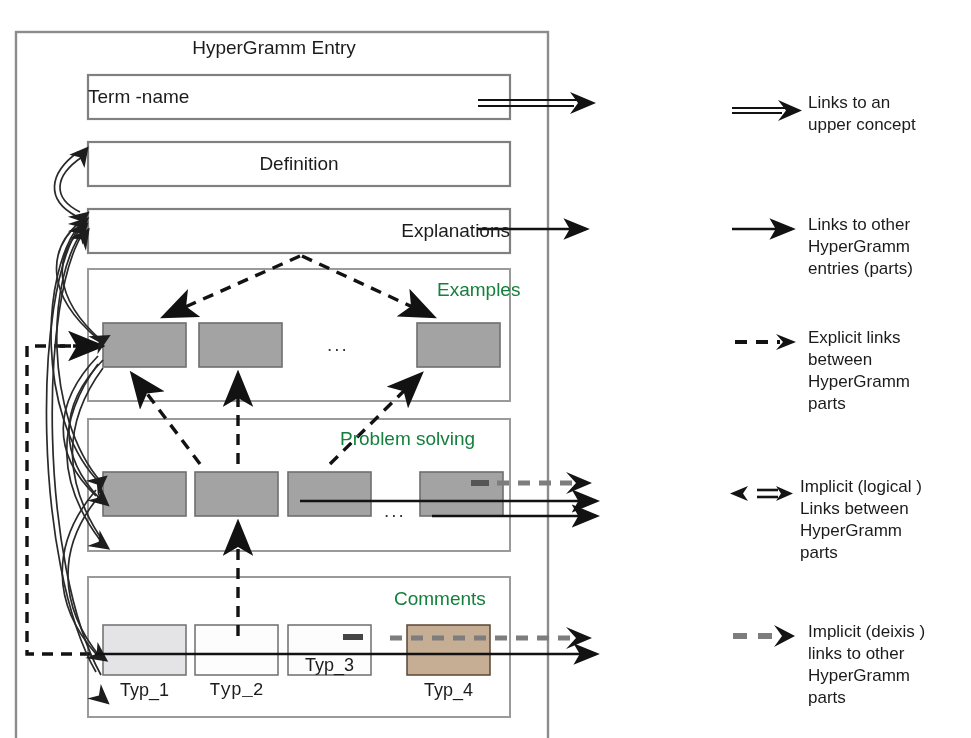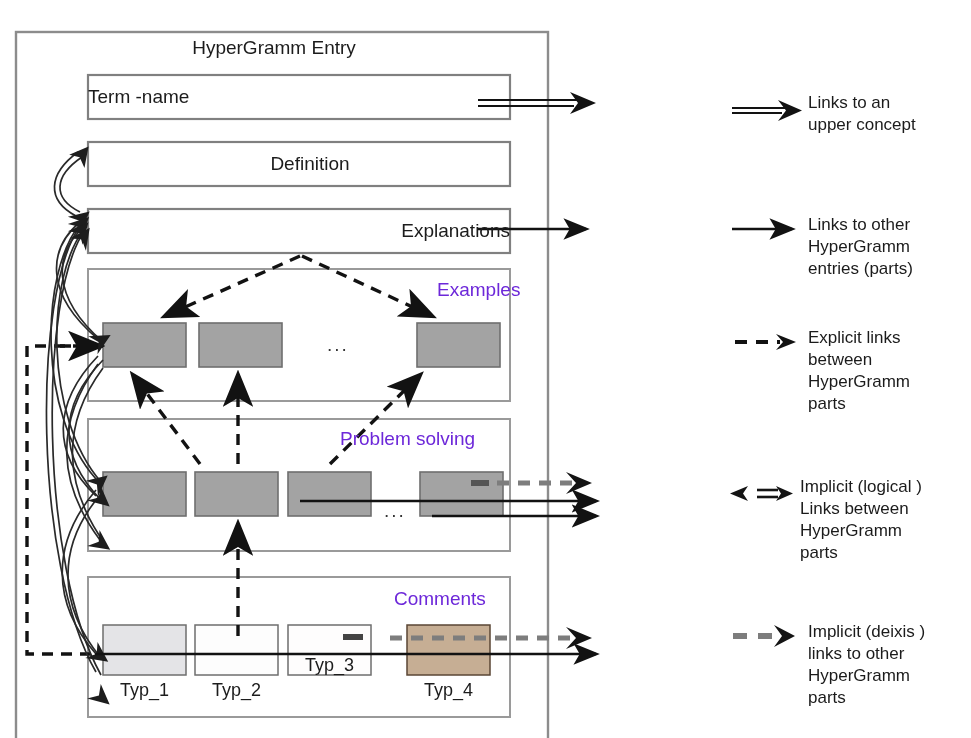--- a/index.html
+++ b/index.html
@@ -8,21 +8,21 @@
     font-family:"Liberation Sans","DejaVu Sans",sans-serif;
     color:#1a1a1a;
   }
   #stage{position:absolute;left:0;top:0;width:971px;height:738px;margin-top:24px;}
   svg#art{position:absolute;left:0;top:0;width:971px;height:738px;}
 
   
   .lbl{position:absolute;white-space:nowrap;line-height:1.05;}
   .entry-title{font-size:19px;color:#1c1c1c;}
   .row-label{font-size:19px;color:#1c1c1c;}
-  .sec-label{font-size:19px;color:#6d28d9;}
+  .sec-label{font-size:19px;color:#15803d;}
   .typ-label{font-size:18px;color:#1c1c1c;}
   .dots{font-size:19px;color:#333;letter-spacing:2px;}
   .legend-text{
     position:absolute;font-size:17px;line-height:1.30;color:#1b1b1b;
     width:195px;white-space:pre-line;
   }
 </style>
 </head>
 <body>
 
@@ -241,33 +241,33 @@
 
     <g>
       <line x1="733" y1="612" x2="772" y2="612" stroke="#7d7d7d" stroke-width="6" stroke-dasharray="14 11"></line>
       <path d="M774,601 L795,612 L774,623 L782,612 Z" fill="#141414"></path>
     </g>
   </svg>
 
   <div class="lbl entry-title" style="left:0;top:14px;width:548px;text-align:center;">HyperGramm Entry</div>
 
   <div class="lbl row-label" style="left:88px;top:63px;width:422px;text-align:left;">Term -name</div>
-  <div class="lbl row-label" style="left:88px;top:130px;width:422px;text-align:center;padding-left:11px;">Definition</div>
+  <div class="lbl row-label" style="left:88px;top:130px;width:422px;text-align:center;">Definition</div>
   <div class="lbl row-label" style="left:88px;top:197px;width:422px;text-align:right;">Explanations</div>
 
   <div class="lbl sec-label" style="left:437px;top:256px;">Examples</div>
   <div class="lbl dots" style="left:327px;top:311px;">...</div>
 
   <div class="lbl sec-label" style="left:340px;top:405px;">Problem solving</div>
   <div class="lbl dots" style="left:384px;top:477px;">...</div>
 
   <div class="lbl sec-label" style="left:394px;top:565px;">Comments</div>
 
   <div class="lbl typ-label" style="left:103px;top:657px;width:83px;text-align:center;">Typ_1</div>
-  <div class="lbl typ-label" style="left:195px;top:657px;width:83px;text-align:center;">Typ_2</div>
+  <div class="lbl typ-label" style="left:195px;top:657px;width:83px;text-align:center;font-family:Liberation Mono, monospace;">Typ_2</div>
   <div class="lbl typ-label" style="left:288px;top:632px;width:83px;text-align:center;">Typ_3</div>
   <div class="lbl typ-label" style="left:407px;top:657px;width:83px;text-align:center;">Typ_4</div>
 
   <div class="legend-text" style="left:808px;top:68px;">Links to an
 upper concept</div>
   <div class="legend-text" style="left:808px;top:190px;">Links to other
 HyperGramm
 entries (parts)</div>
   <div class="legend-text" style="left:808px;top:303px;">Explicit links
 between

